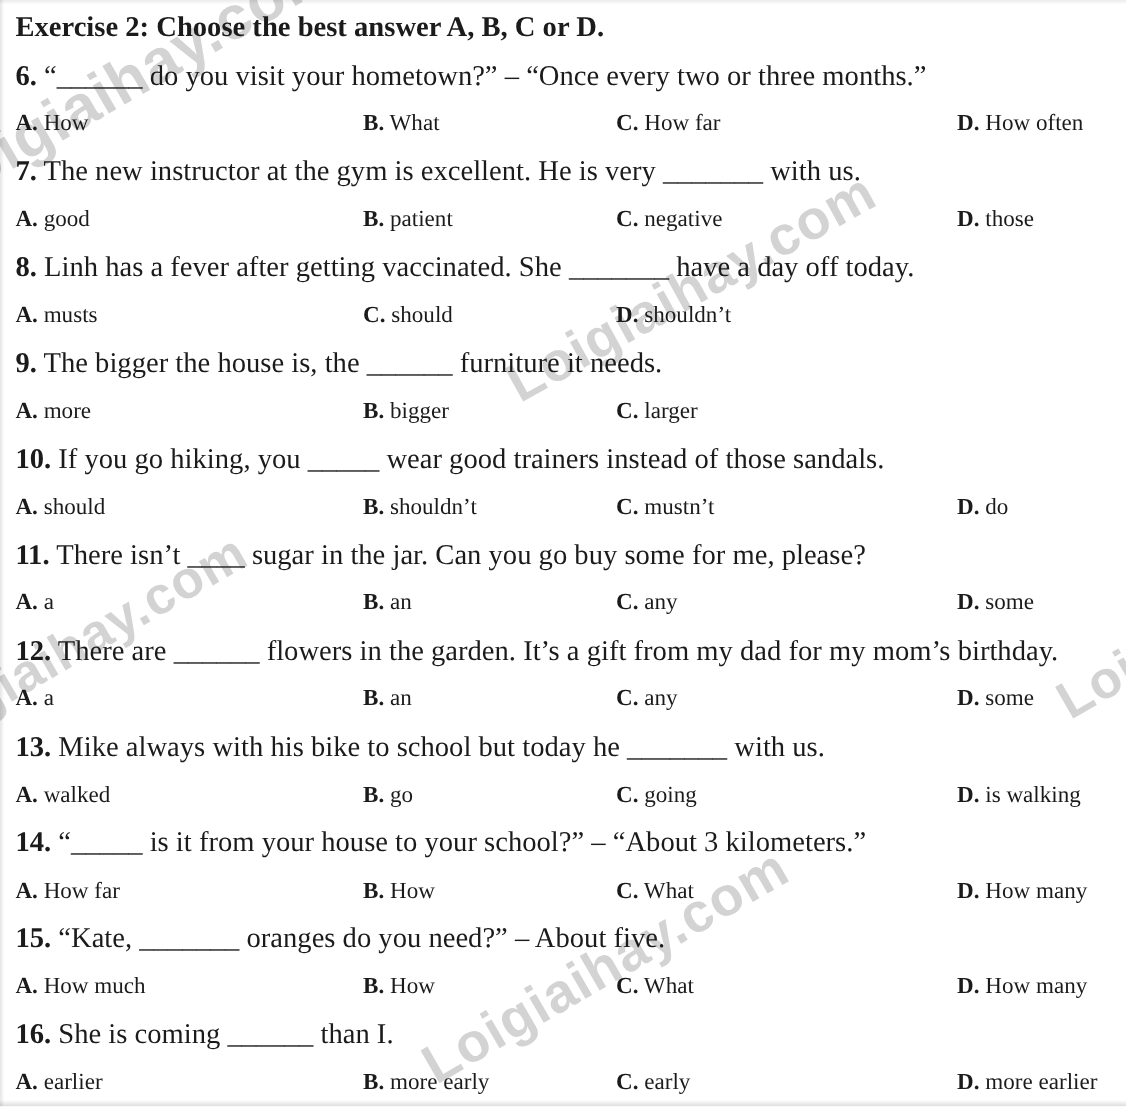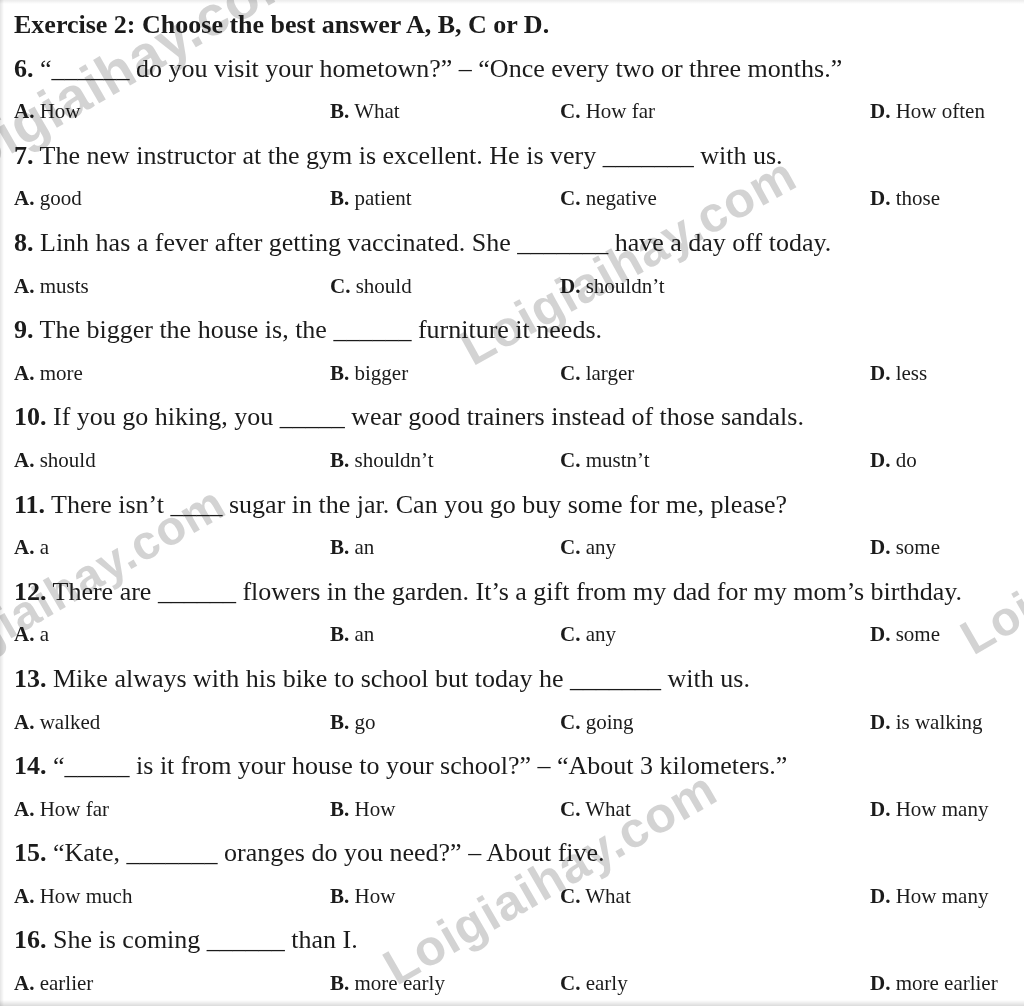--- a/index.html
+++ b/index.html
@@ -112,21 +112,20 @@
       <div class="option"><span class="opt-letter">D.</span><span> </span><span class="opt-text">shouldn’t</span></div>
     </div>
   </div>
 
   <div class="question-block">
     <div class="q-line"><span class="q-num">9.</span><span> </span><span class="q-body">The bigger the house is, the ______ furniture it needs.</span></div>
     <div class="options-row">
       <div class="option"><span class="opt-letter">A.</span><span> </span><span class="opt-text">more</span></div>
       <div class="option"><span class="opt-letter">B.</span><span> </span><span class="opt-text">bigger</span></div>
       <div class="option"><span class="opt-letter">C.</span><span> </span><span class="opt-text">larger</span></div>
-      <div class="option"><span class="opt-letter">D.</span><span> </span><span class="opt-text">less</span></div>
     </div>
   </div>
 
   <div class="question-block">
     <div class="q-line"><span class="q-num">10.</span><span> </span><span class="q-body">If you go hiking, you _____ wear good trainers instead of those sandals.</span></div>
     <div class="options-row">
       <div class="option"><span class="opt-letter">A.</span><span> </span><span class="opt-text">should</span></div>
       <div class="option"><span class="opt-letter">B.</span><span> </span><span class="opt-text">shouldn’t</span></div>
       <div class="option"><span class="opt-letter">C.</span><span> </span><span class="opt-text">mustn’t</span></div>
       <div class="option"><span class="opt-letter">D.</span><span> </span><span class="opt-text">do</span></div>

